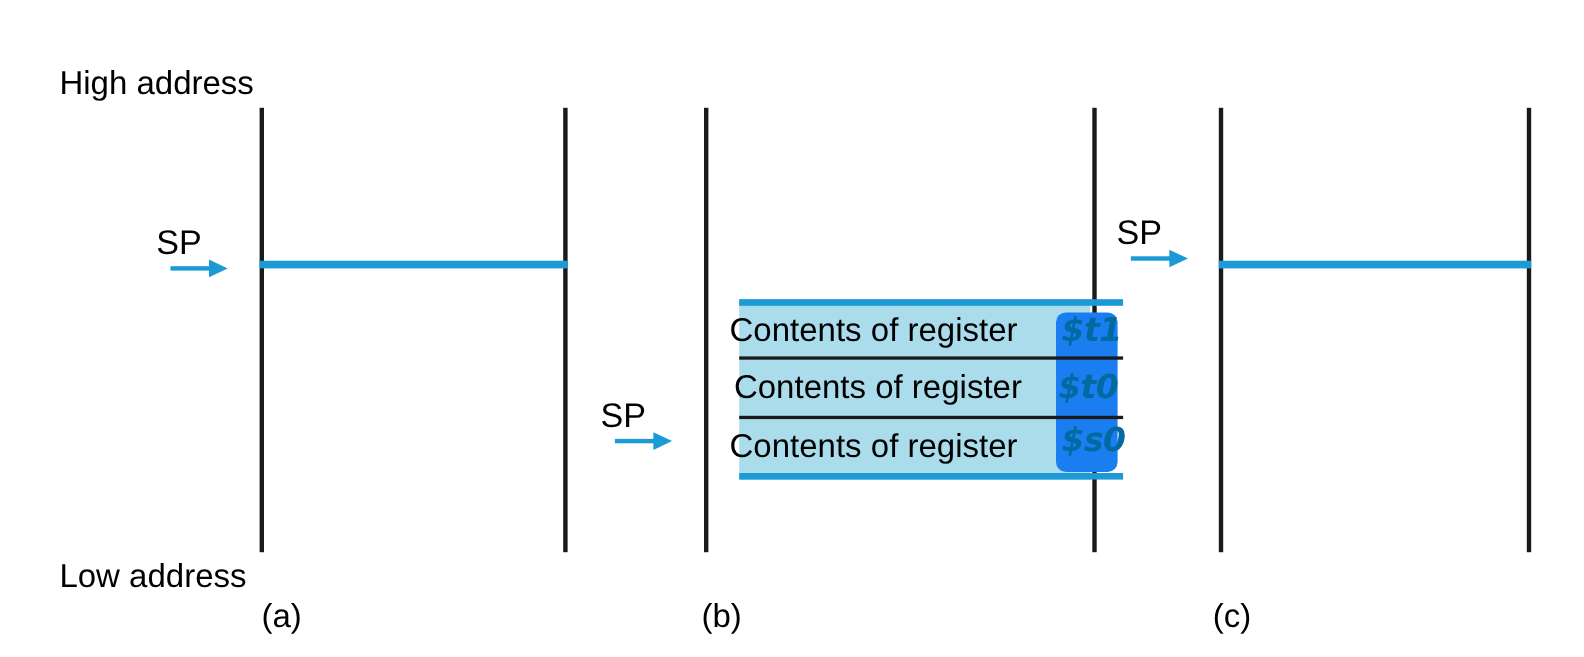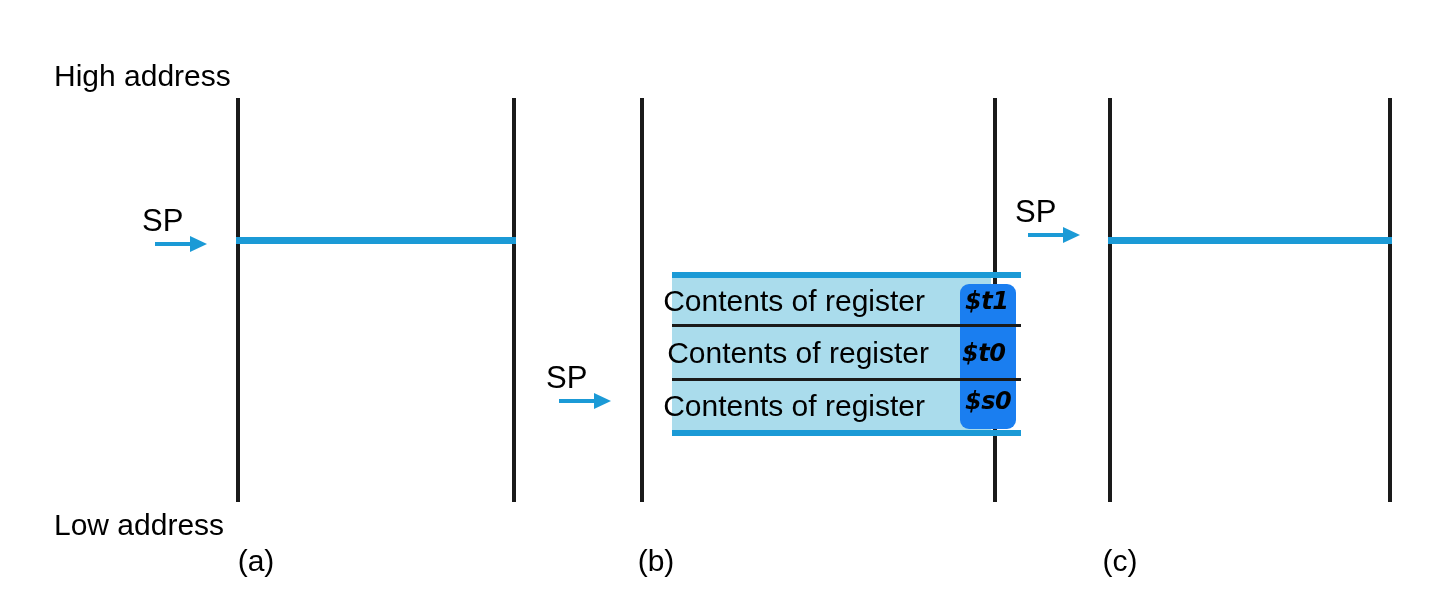--- a/index.html
+++ b/index.html
@@ -121,23 +121,23 @@
   .reg-chip {
     position: absolute;
     background: #1a7ef0;
     border-radius: 9px;
   }
   .reg-label {
     position: absolute;
     font-family: "DejaVu Sans", sans-serif;
     font-weight: bold;
     font-style: italic;
-    font-size: 24px;
-    line-height: 30px;
-    color: #000000;
+    font-size: 30px;
+    line-height: 30px;
+    color: #0369a1;
     white-space: nowrap;
     letter-spacing: -0.5px;
   }
 </style>
 </head>
 <body>
 
 <div id="figure">
 
   <div class="addr-label" style="left:54px; top:510px;">Low address</div>

